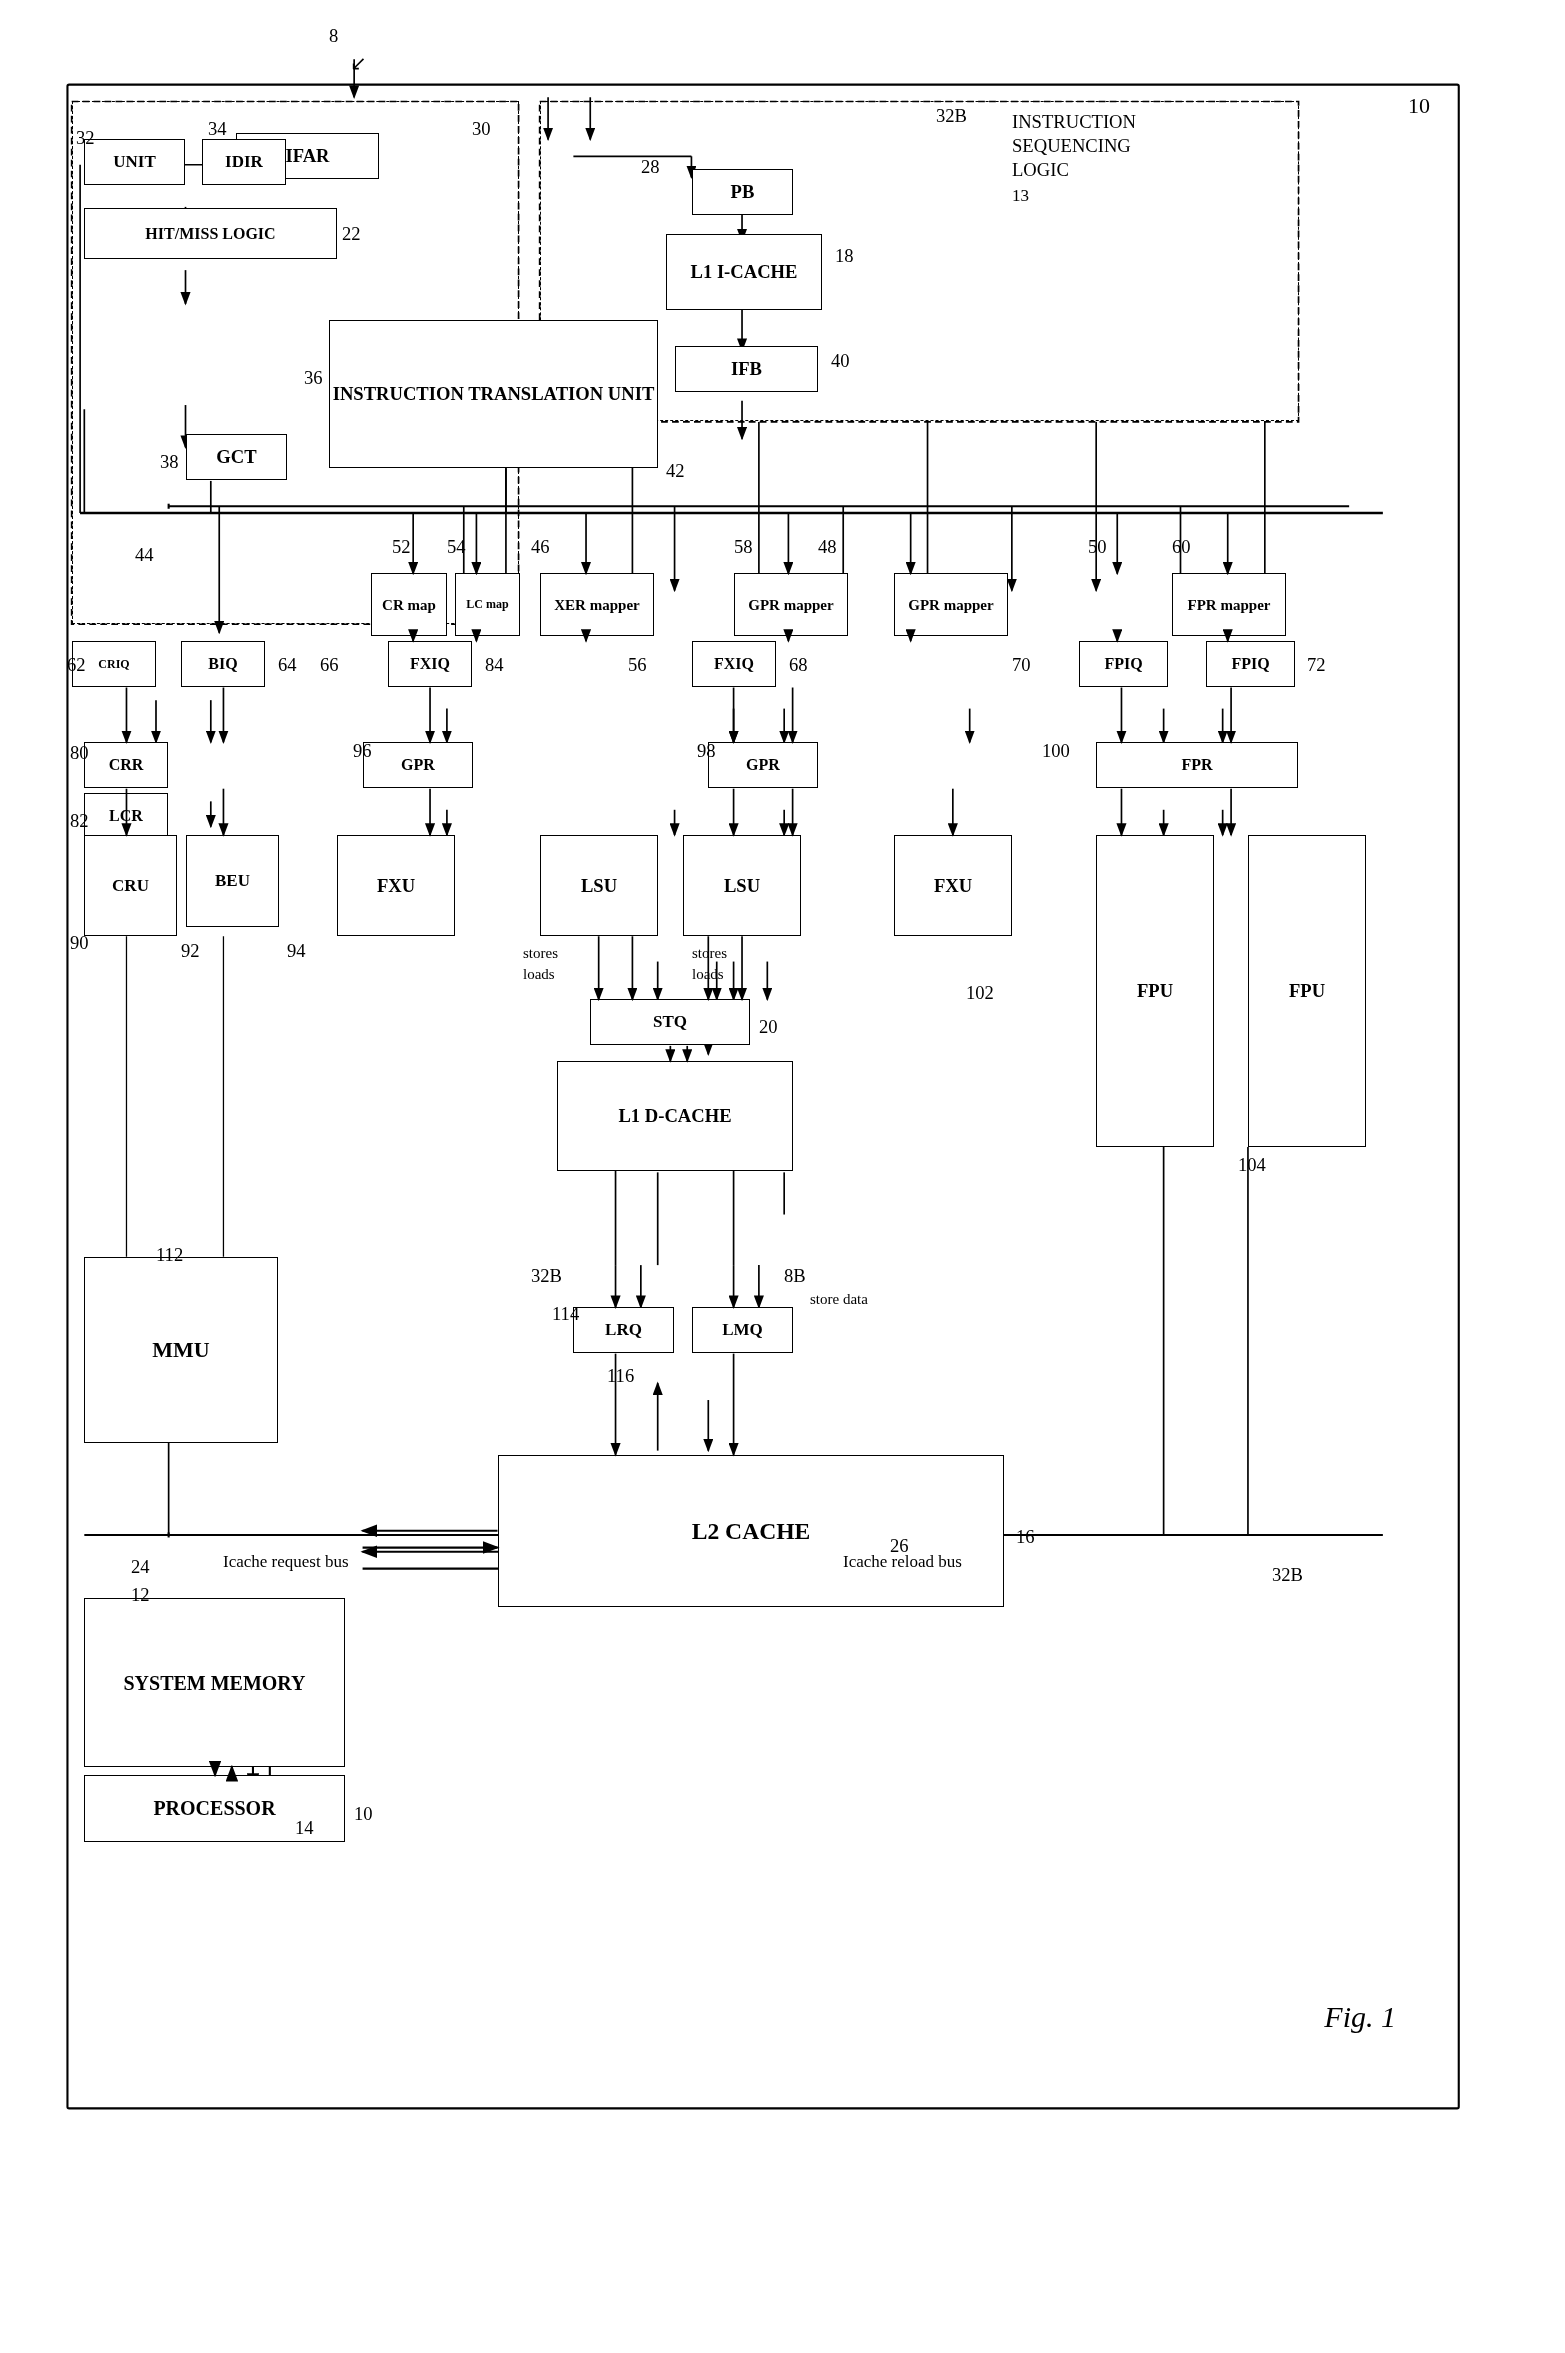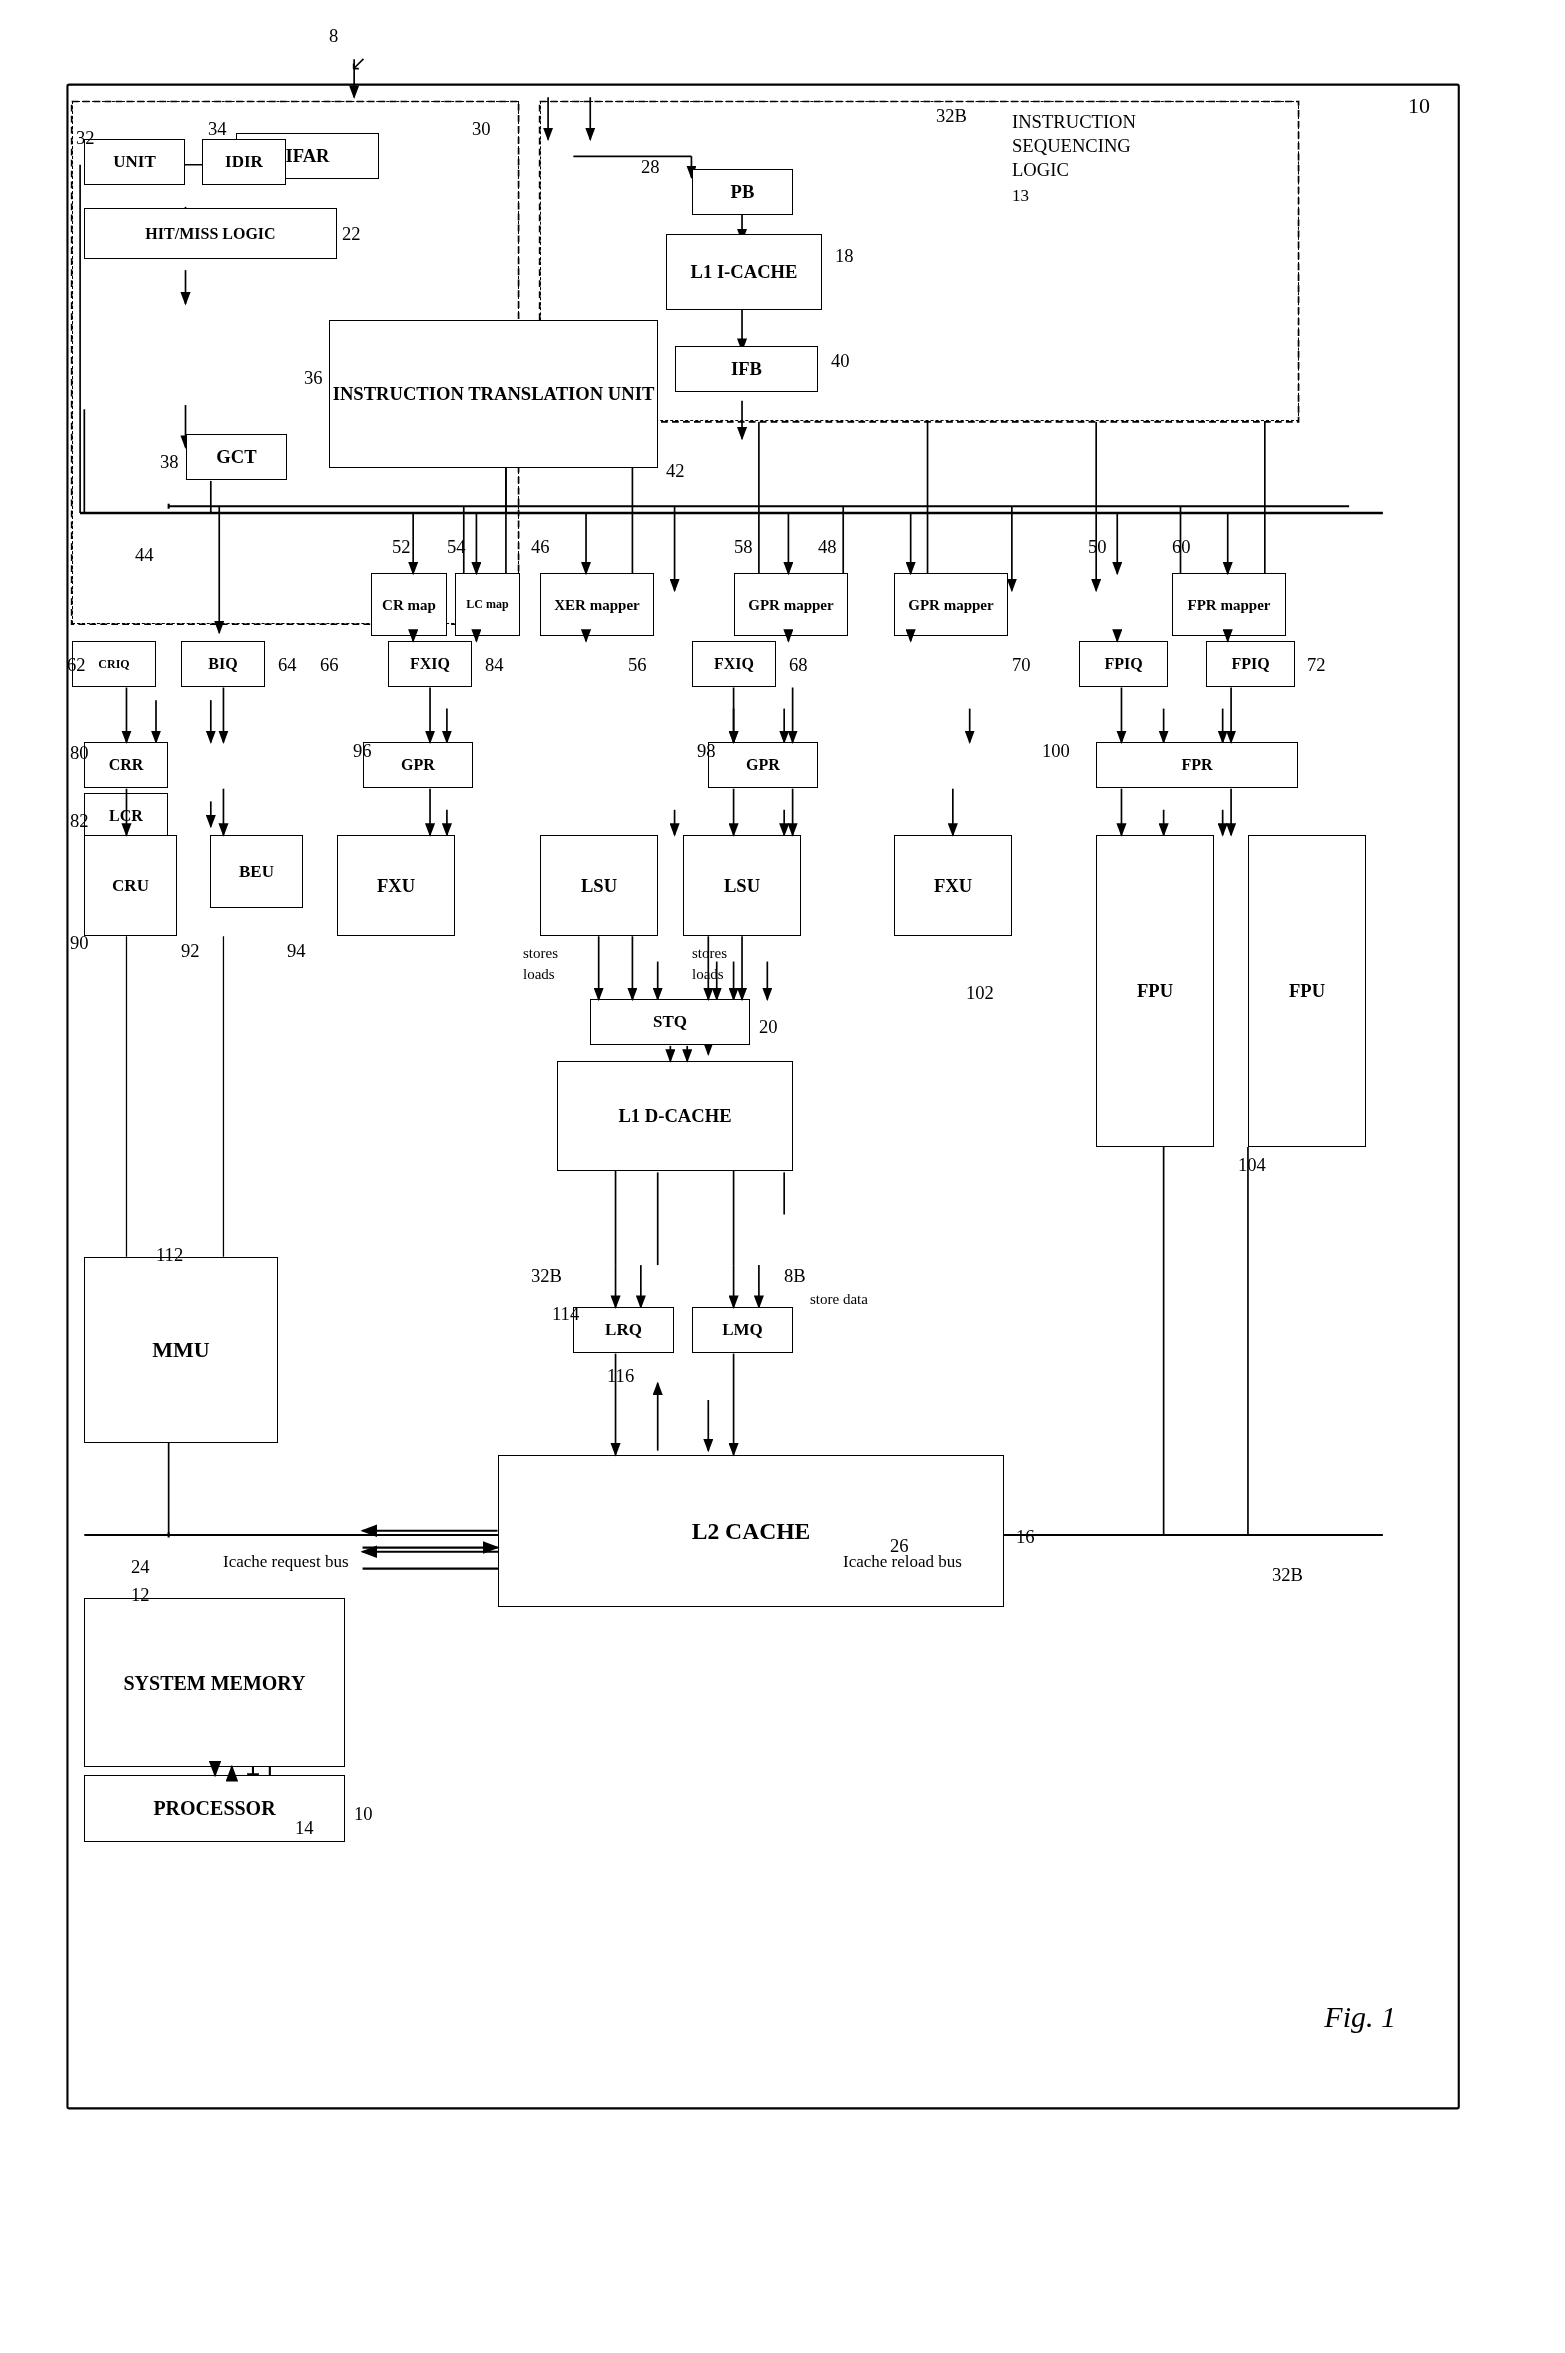--- a/index.html
+++ b/index.html
@@ -289,21 +289,21 @@
 
   <div class="box-thin" style="left:708px; top:742px; width:110px; height:46px; font-size:16px;">GPR</div>
   <div class="number-label" style="left:697px; top:740px;">98</div>
 
   <div class="box-thin" style="left:1096px; top:742px; width:202px; height:46px; font-size:16px;">FPR</div>
   <div class="number-label" style="left:1042px; top:740px;">100</div>
 
   <div class="box" style="left:84px; top:835px; width:93px; height:101px; font-size:17px;">CRU</div>
   <div class="number-label" style="left:70px; top:932px;">90</div>
 
-  <div class="box" style="left:186px; top:835px; width:93px; height:73px; font-size:17px;margin-left:24px;">BEU</div>
+  <div class="box" style="left:186px; top:835px; width:93px; height:92px; font-size:17px;">BEU</div>
   <div class="number-label" style="left:181px; top:940px;">92</div>
   <div class="number-label" style="left:287px; top:940px;">94</div>
 
   <div class="box" style="left:337px; top:835px; width:118px; height:101px; font-size:18.6px;">FXU</div>
 
   <div class="box" style="left:540px; top:835px; width:118px; height:101px; font-size:18.6px;">LSU</div>
 
   <div class="box" style="left:683px; top:835px; width:118px; height:101px; font-size:18.6px;">LSU</div>
 
   <div class="box" style="left:894px; top:835px; width:118px; height:101px; font-size:18.6px;">FXU</div>

